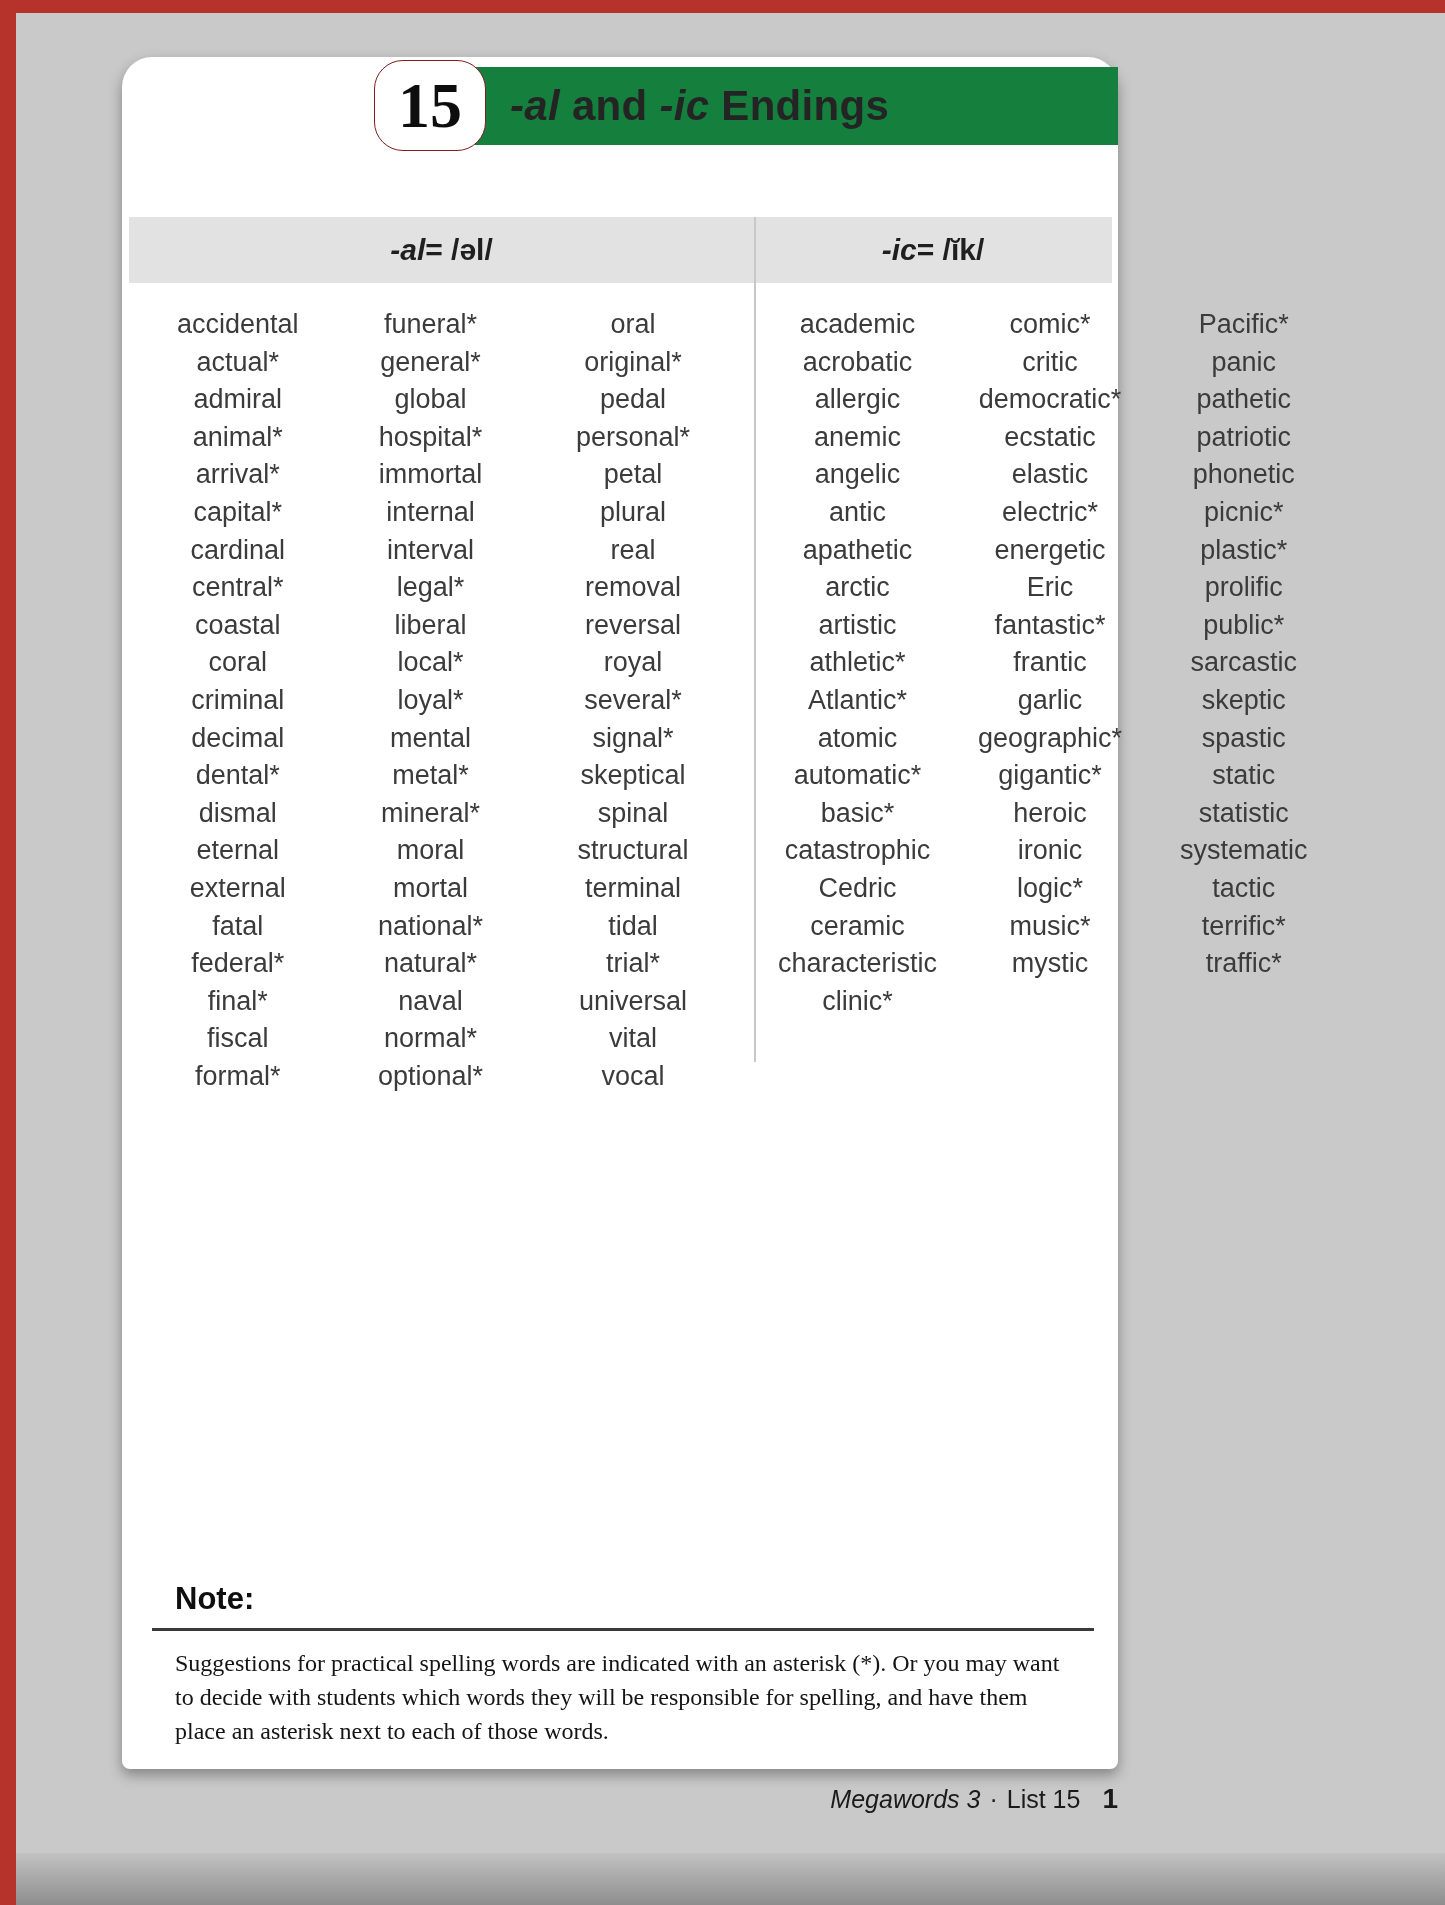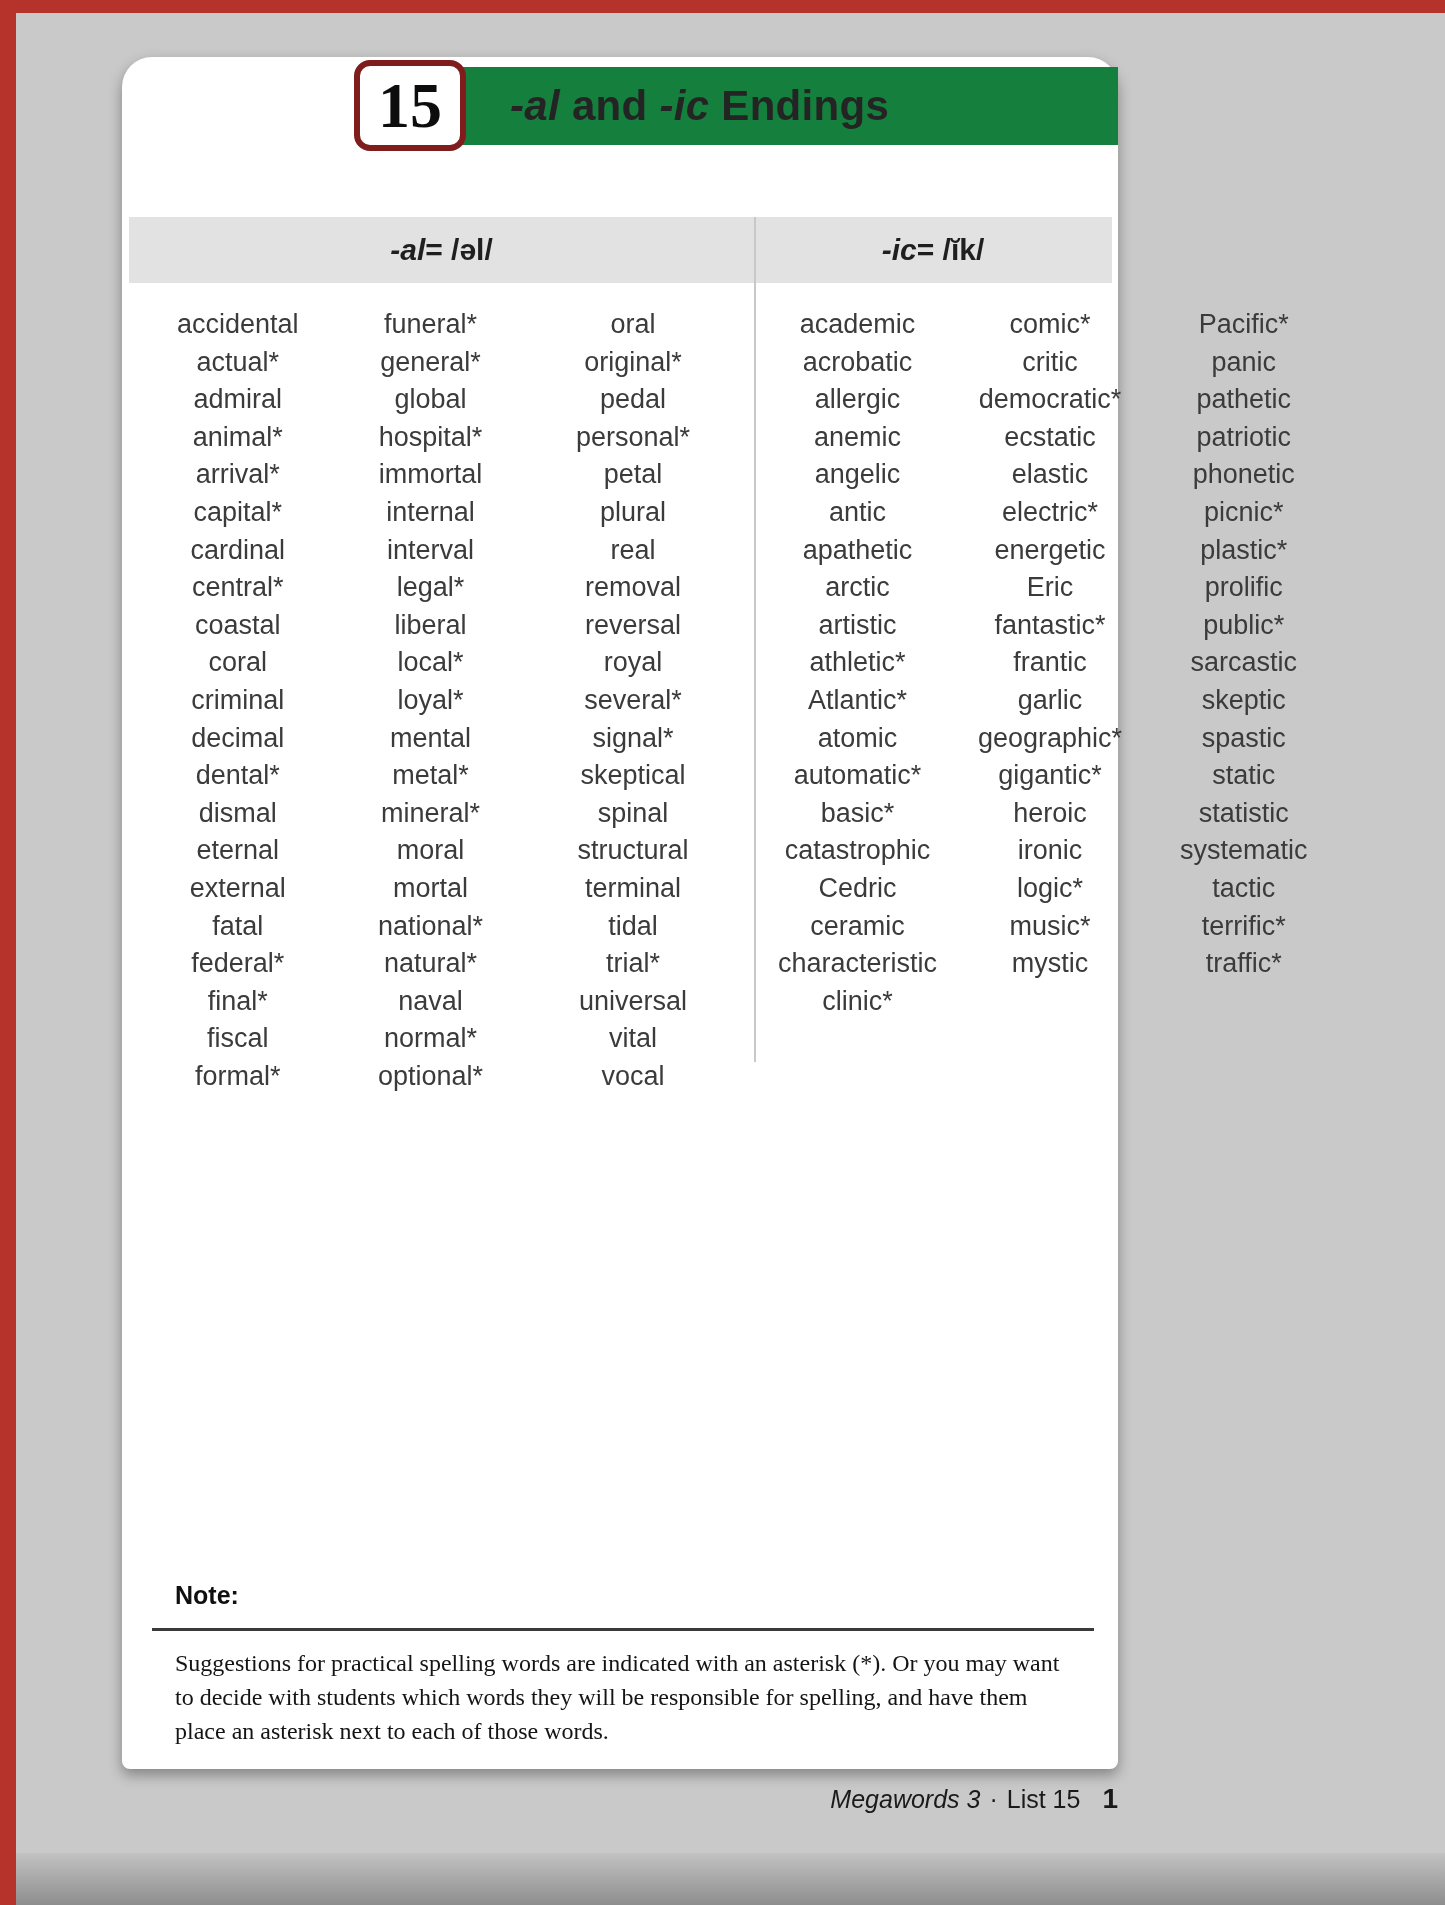--- a/index.html
+++ b/index.html
@@ -26,22 +26,22 @@
     background:#1b1b1b; border-radius:26px 0 0 26px;
     display:flex; align-items:center; justify-content:center; z-index:1;
   }
   .wl-tab span { color:#ffffff; font-weight:700; font-size:33px; letter-spacing:0.5px; }
   .title-strip {
     position:absolute; left:298px; right:0; top:10px; height:78px;
     background:#15803d; display:flex; align-items:center; z-index:0;
   }
   .title-strip h1 { margin:0 0 0 90px; font-size:42px; font-weight:700; color:#242424; letter-spacing:0.3px; }
   .num-box {
-    position:absolute; left:232px; top:3px; width:112px; height:91px; box-sizing:border-box;
-    background:#ffffff; border:6px solid #7f1d1d; border-radius:16px;
+    position:absolute; left:252px; top:3px; width:112px; height:91px; box-sizing:border-box;
+    background:#ffffff; border:1px solid #7f1d1d; border-radius:29px;
     display:flex; align-items:center; justify-content:center; z-index:2;
   }
   .num-box span { font-family:"Liberation Serif", serif; font-weight:700; font-size:64px; color:#0d0d0d; }
 
   
   .col-strip {
     position:absolute; left:7px; right:6px; top:160px; height:66px;
     background:#e2e2e2; display:flex;
   }
   .col-half { display:flex; align-items:center; justify-content:center;
@@ -50,21 +50,21 @@
   .col-half.ic { flex:1; }
   .v-divider { position:absolute; left:632px; top:160px; width:2px; height:845px; background:#c8c8c8; z-index:1; }
 
   
   .wordcol { position:absolute; top:249px;text-align:center; }
   .wordcol .word { font-size:27px; line-height:37.6px; color:#3b3b3b; white-space:nowrap; }
   .c1 { left:55px; }  .c2 { left:256px; } .c3 { left:454px; }
   .c4 { left:656px; } .c5 { left:856px; } .c6 { left:1058px; }
 
   
-  .note-label { position:absolute; left:53px; top:1524px; font-size:25px; font-weight:700; color:#0f0f0f; }
+  .note-label { position:absolute; left:53px; top:1524px; font-size:31px; font-weight:700; color:#0f0f0f; }
   .note-rule  { position:absolute; left:30px; right:24px; top:1571px; height:3px; background:#3a3a3a; }
   .note-body  {
     position:absolute; left:53px; top:1589px; width:898px;
     font-family:"Liberation Serif", serif; font-size:24px; line-height:34px; color:#141414;
   }
 
   
   .footer { position:absolute; left:122px; top:1783px; width:996px; text-align:right;
     font-size:25px; color:#1a1a1a; z-index:5; }
   .footer .book { font-style:italic; }

